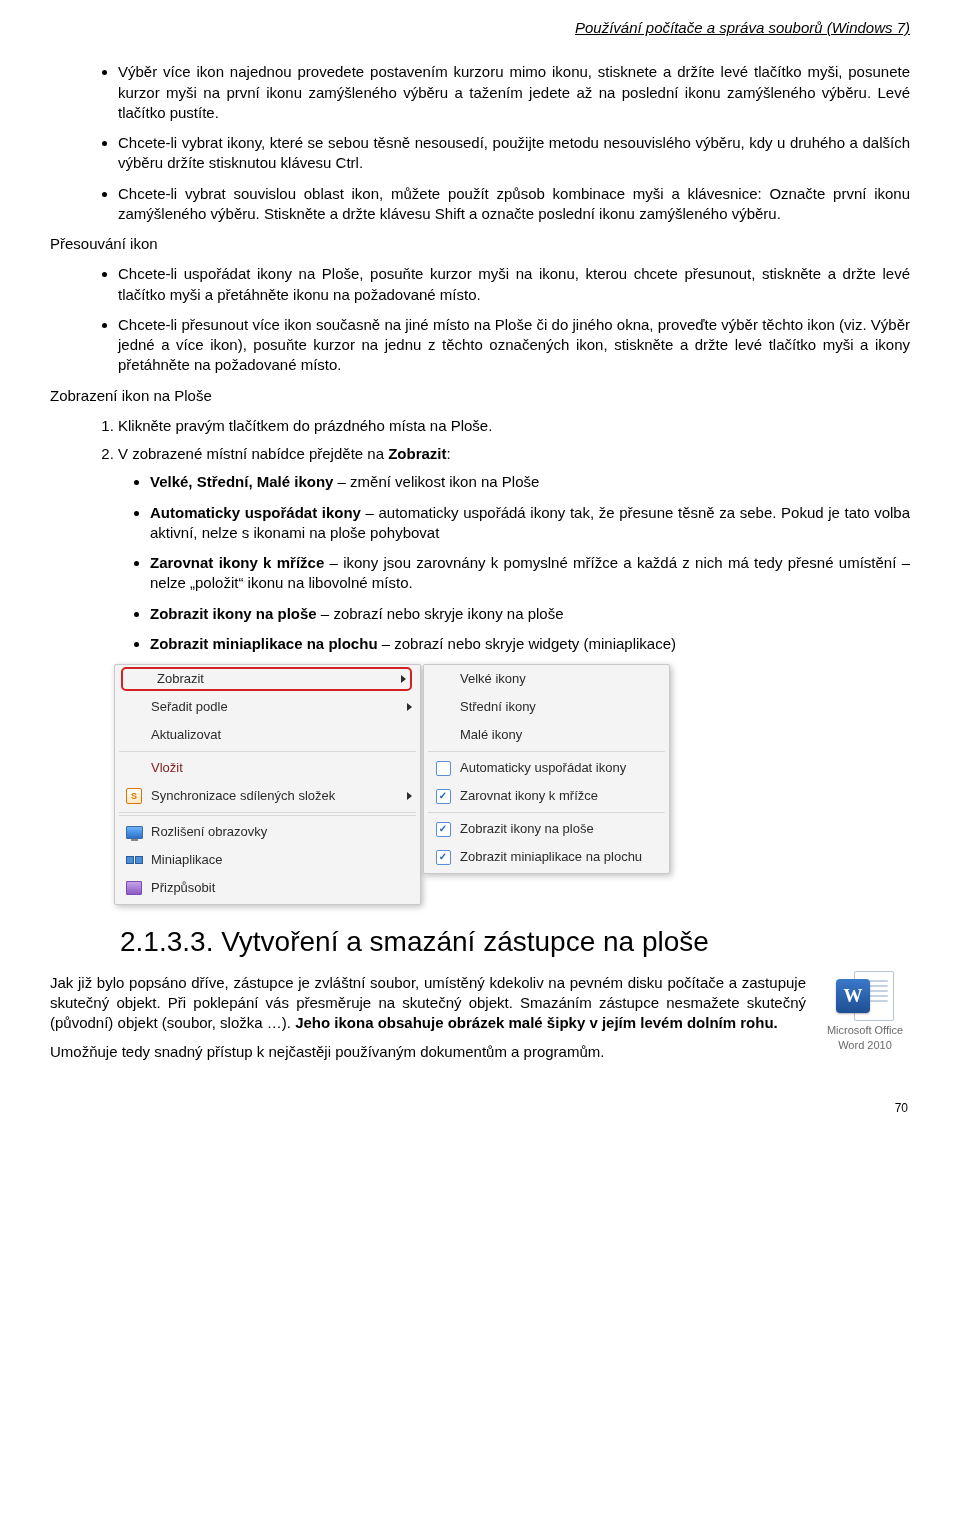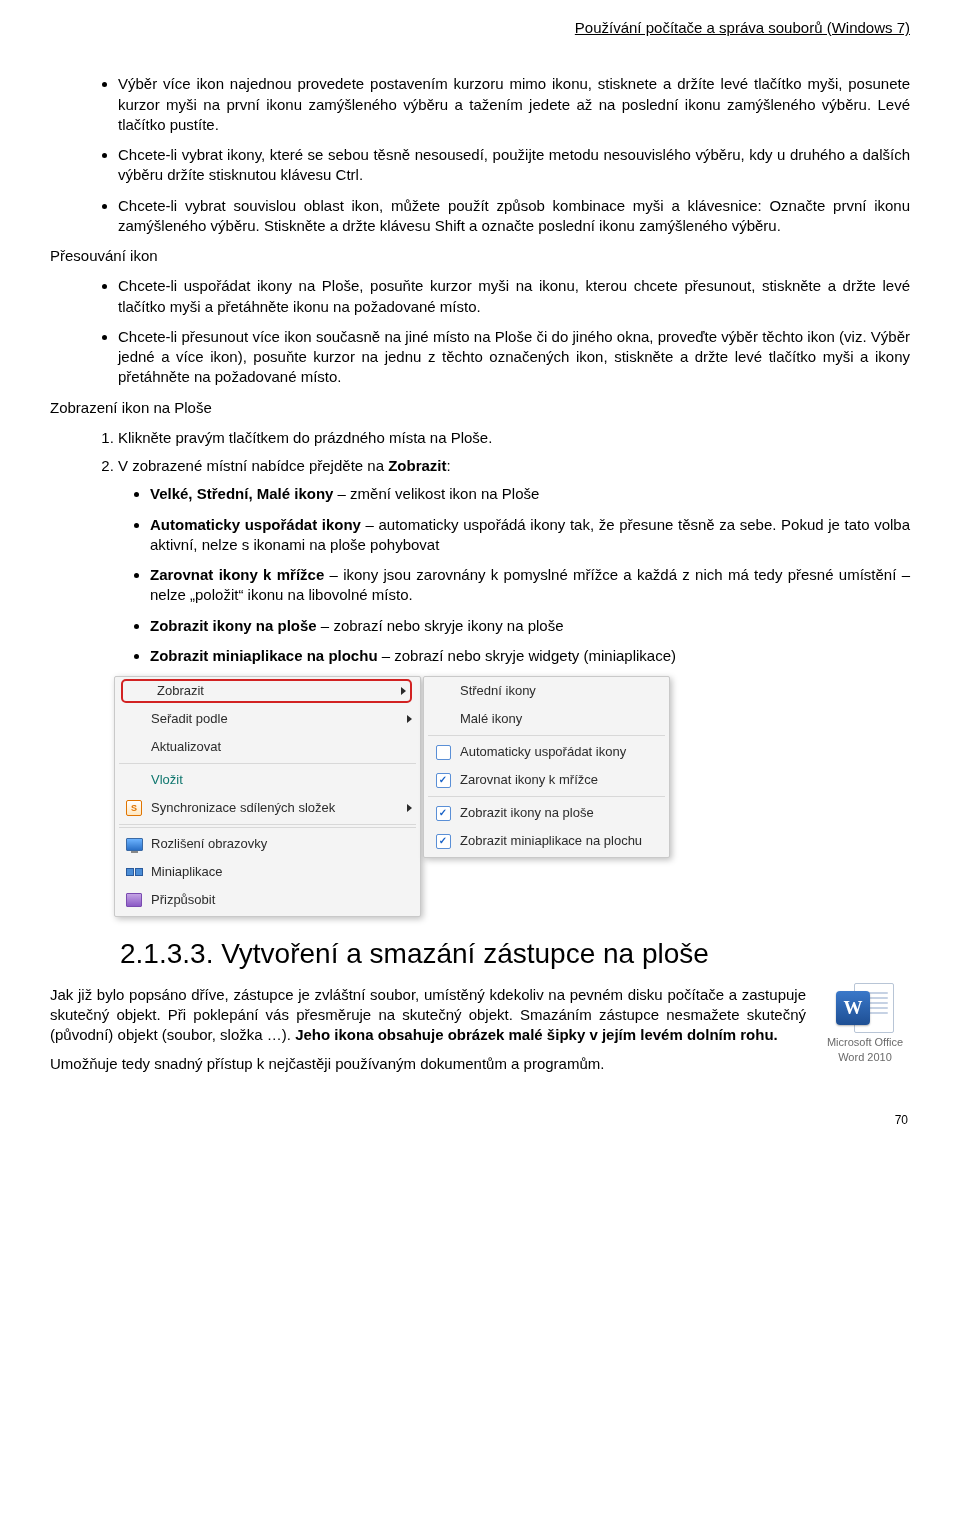--- a/index.html
+++ b/index.html
@@ -9,23 +9,24 @@
     font-size: 15px;
     color: #000;
     width: 960px;
     line-height: 1.35;
   }
   .page {
     padding: 18px 50px 0 50px;
   }
   .header-line {
     text-align: right;
+    font-style: italic;
     text-decoration: underline;
     font-size: 15px;
-    margin-bottom: 36px;
+    margin-bottom: 24px;
   }
   ul.bullets { list-style-type: disc; margin: 0 0 10px 0; padding-left: 68px; }
   ul.bullets > li { margin-bottom: 10px; text-align: justify; }
   ul.sub-bullets { list-style-type: disc; margin: 0 0 6px 0; padding-left: 100px; }
   ul.sub-bullets > li { margin-bottom: 10px; text-align: justify; }
   .subhead { font-weight: 400; margin: 6px 0 10px 0; }
   ol.num { list-style-type: decimal; margin: 0 0 8px 0; padding-left: 68px; }
   ol.num > li { margin-bottom: 8px; text-align: justify; }
   .b { font-weight: 700; }
 
@@ -59,21 +60,21 @@
     border-bottom: 4px solid transparent; border-left: 5px solid #2b2b2b;
     margin-left: 6px; flex-shrink: 0;
   }
   .highlight-rect {
     border: 2px solid #d22222;
     border-radius: 5px;
     padding: 0 4px;
     display: flex; align-items: center; width: 100%; height: 24px;
     box-sizing: border-box;
   }
-  .dim { color: #0f766e; }
+  .dim { color: #7f1d1d; }
   .checkbox {
     width: 13px; height: 13px; border: 1px solid #5a8fd6; background: #fff;
     border-radius: 2px; display: flex; align-items: center; justify-content: center;
     font-size: 10px; color: #1660c6; font-weight: 700;
   }
 
   
   .ico-s { width:14px;height:14px;border:1px solid #e07400;border-radius:2px;background:linear-gradient(#fff,#ffe7c0);color:#e07400;font-weight:700;font-size:9px;display:flex;align-items:center;justify-content:center; }
   .ico-monitor { width:15px;height:11px;border:1px solid #3b6aa5;border-radius:1px;background:linear-gradient(#6cb3ff,#2a70c7);position:relative; }
   .ico-monitor::after{content:"";position:absolute;left:4px;right:4px;bottom:-3px;height:2px;background:#888;}
@@ -197,20 +198,24 @@
         <span class="icon-slot">
             <span class="ico-personalize"></span>
           </span>
         <span class="label">Přizpůsobit</span>
       </div>
     </div>
 
     <div class="menu menu2">
       <div class="item">
         <span class="icon-slot"></span>
+          <span class="label">Velké ikony</span>
+      </div>
+      <div class="item">
+        <span class="icon-slot"></span>
           <span class="label">Střední ikony</span>
       </div>
       <div class="item">
         <span class="icon-slot"></span>
           <span class="label">Malé ikony</span>
       </div>
       <div class="sep"></div>
       <div class="item">
         <span class="icon-slot">
             <span class="checkbox"></span>

